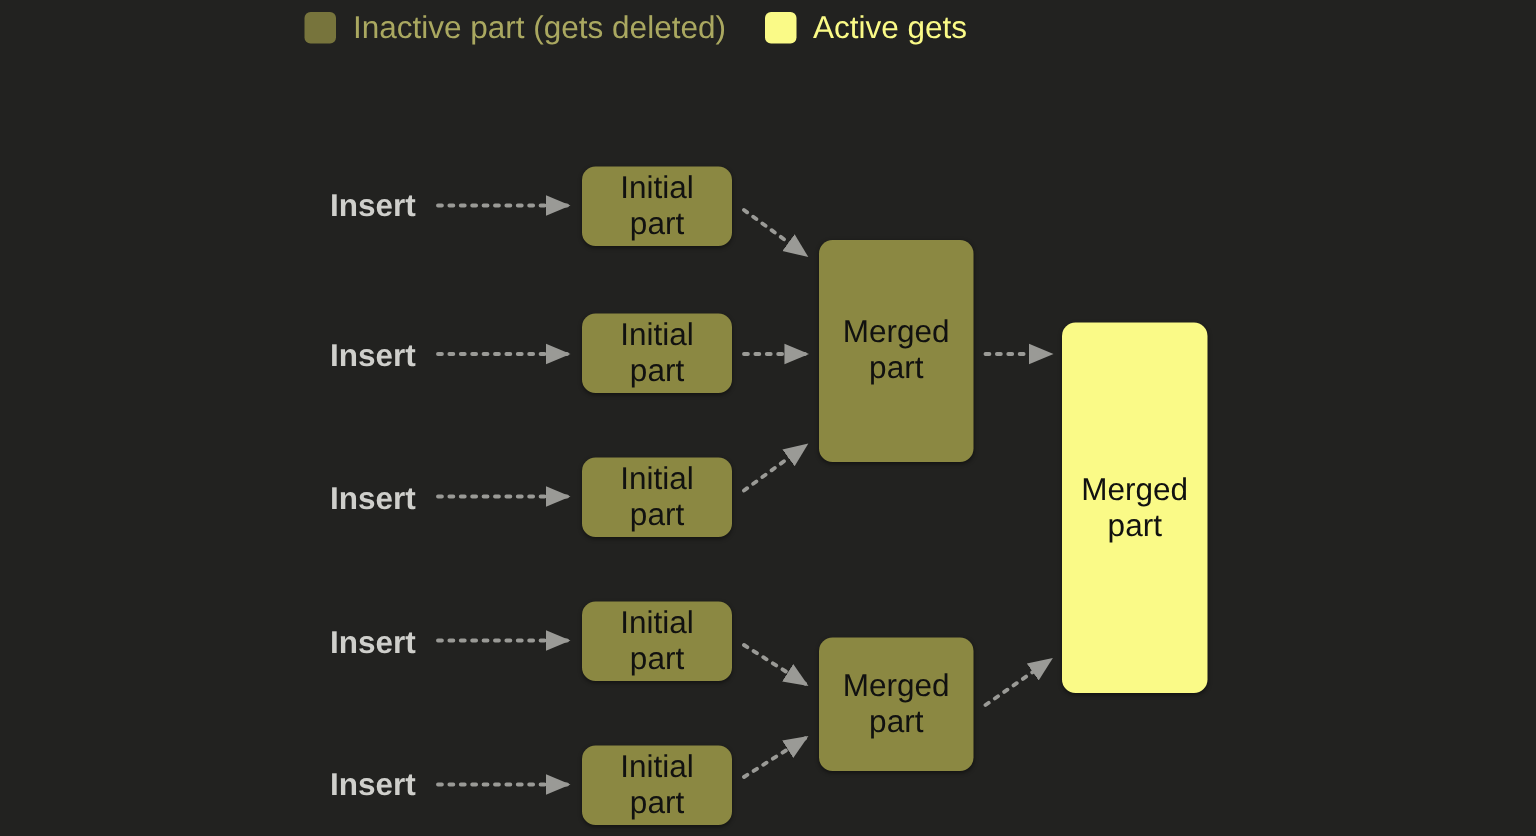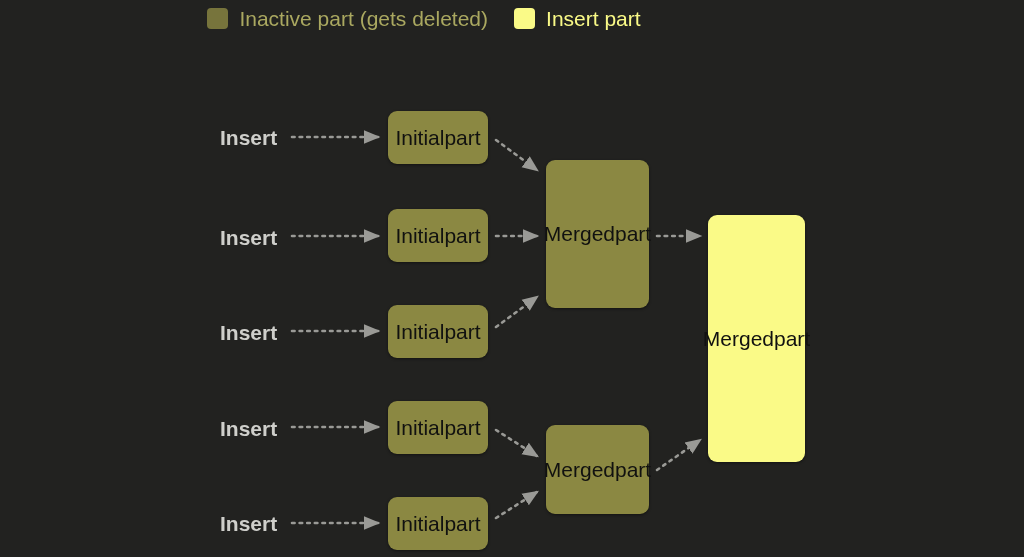--- a/index.html
+++ b/index.html
@@ -65,21 +65,21 @@
     color: #cfcfcb;
     white-space: nowrap;
     font-weight: bold;
   }
 
   
   .part-box {
     position: absolute;
     border-radius: 9px;
     display: flex;
-    flex-direction: row;
+    flex-direction: column;
     align-items: center;
     justify-content: center;
     color: #111110;
     font-size: 21px;
     line-height: 24px;
     text-align: center;
     box-sizing: border-box;
     box-shadow: 0 1px 3px rgba(0,0,0,0.45);
   }
   .part-box.inactive { background: #8b8842; }
@@ -91,21 +91,21 @@
 
 <div id="stage">
 
   <div id="legend">
     <div class="legend-item">
       <span class="legend-swatch inactive"></span>
       <span class="legend-label inactive">Inactive part (gets deleted)</span>
     </div>
     <div class="legend-item">
       <span class="legend-swatch active"></span>
-      <span class="legend-label active">Insert part</span>
+      <span class="legend-label active">Active gets</span>
     </div>
   </div>
 
   <svg id="arrows" viewBox="0 0 1024 557" xmlns="http://www.w3.org/2000/svg">
     <defs>
       <marker id="ah" markerWidth="7" markerHeight="7" refX="5.4" refY="3" orient="auto" markerUnits="strokeWidth">
         <path d="M0,0.35 L6.3,3 L0,5.65 z" fill="#9a9a96"></path>
       </marker>
     </defs>
 

